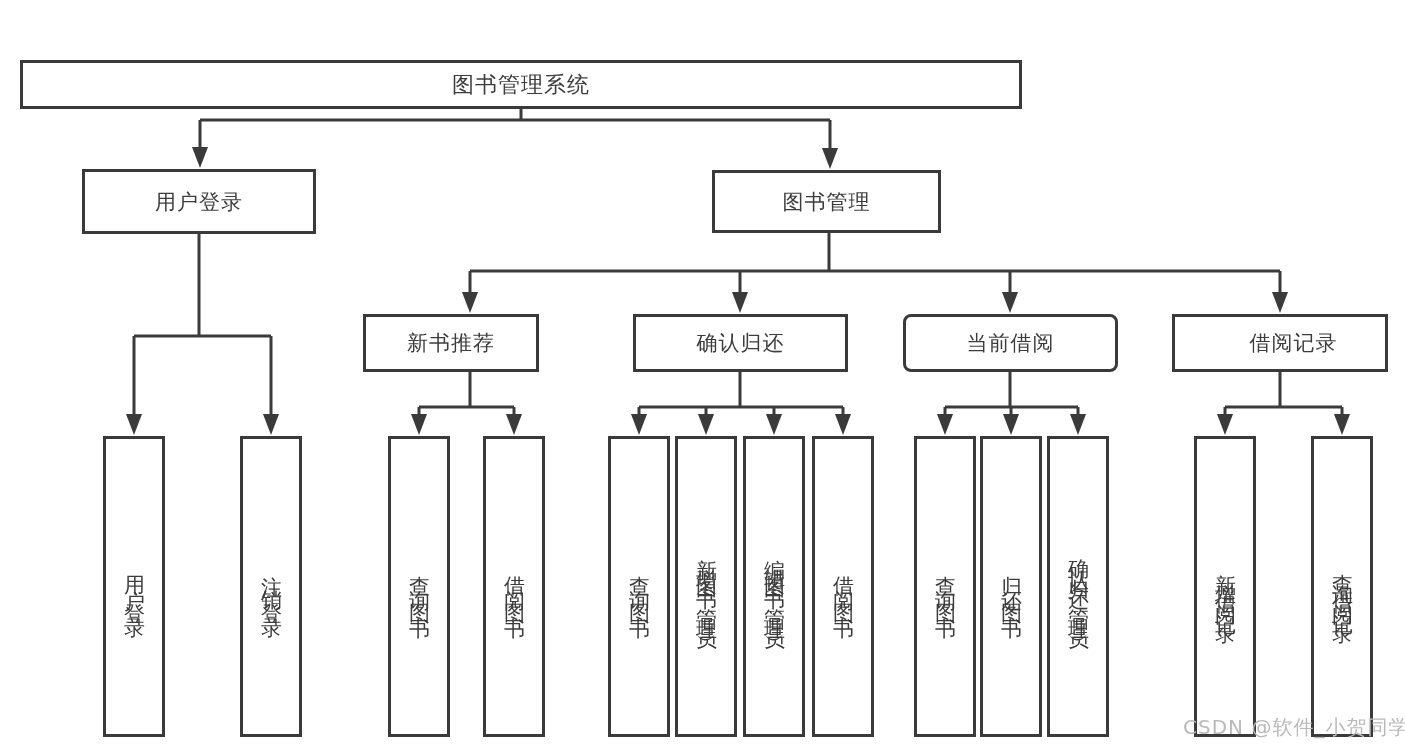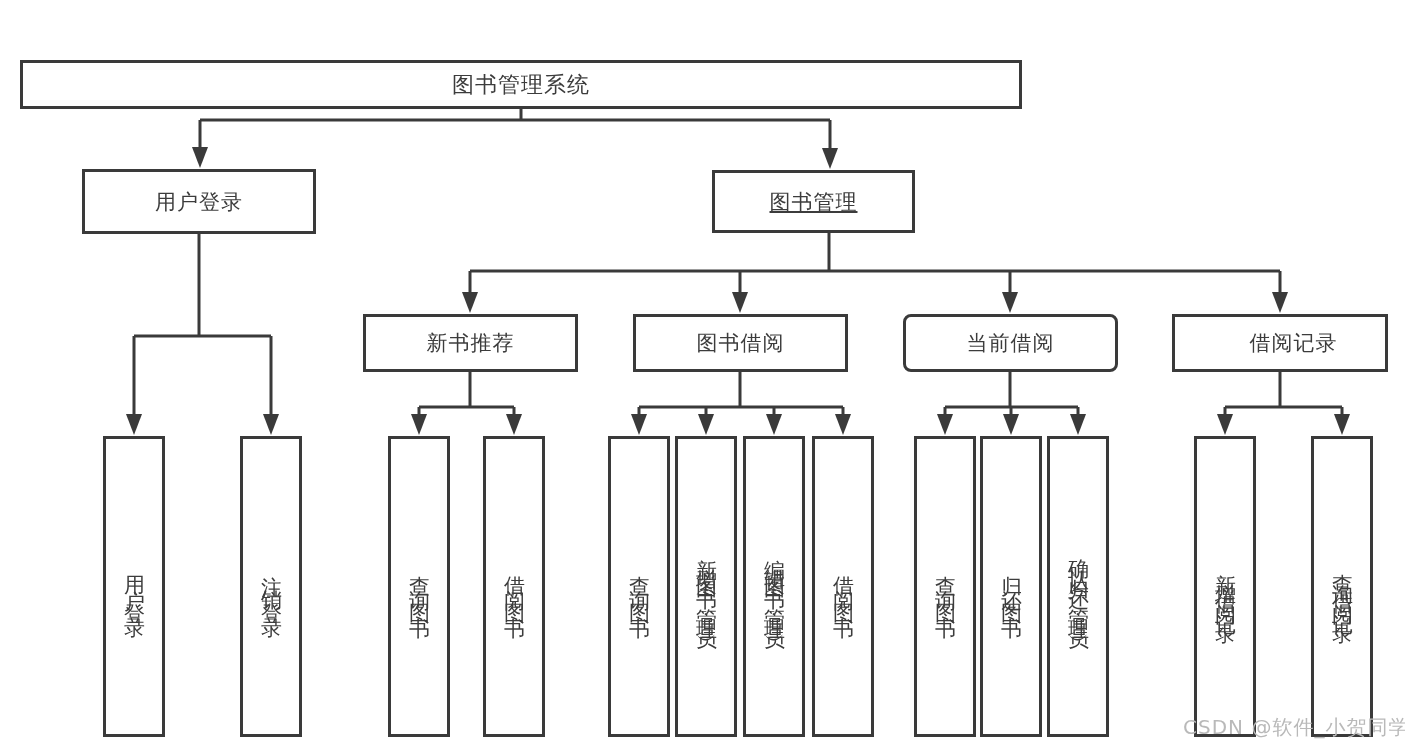--- a/index.html
+++ b/index.html
@@ -120,24 +120,24 @@
     <g>
       <path class="line" d="M1280 372 V407 M1225 407 H1342 M1225 407 V424 M1342 407 V424"></path>
       <path class="arrow" d="M1217 414 L1233 414 L1225 435 Z"></path>
       <path class="arrow" d="M1334 414 L1350 414 L1342 435 Z"></path>
     </g>
   </svg>
 
   <div class="node hnode root-node" style="left:20px; top:20px; width:1002px; height:49px;margin-top:40px;">图书管理系统</div>
 
   <div class="node hnode" style="left:82px; top:169px; width:234px; height:65px;">用户登录</div>
-  <div class="node hnode" style="left:712px; top:170px; width:203px; height:63px;text-decoration:underline;">图书管理</div>
+  <div class="node hnode" style="left:712px; top:170px; width:229px; height:63px;">图书管理</div>
 
-  <div class="node hnode" style="left:363px; top:314px; width:215px; height:58px;">新书推荐</div>
-  <div class="node hnode" style="left:633px; top:314px; width:215px; height:58px;">图书借阅</div>
+  <div class="node hnode" style="left:363px; top:314px; width:176px; height:58px;">新书推荐</div>
+  <div class="node hnode" style="left:633px; top:314px; width:215px; height:58px;">确认归还</div>
   <div class="node hnode" style="left:903px; top:314px; width:215px; height:58px;border-radius:8px;">当前借阅</div>
   <div class="node hnode" style="left:1172px; top:314px; width:216px; height:58px;padding-left:27px;">借阅记录</div>
 
   <div class="node vnode" style="left:103px; top:436px; width:62px; height:301px;">用户登录</div>
   <div class="node vnode" style="left:240px; top:436px; width:62px; height:301px;">注销登录</div>
 
   <div class="node vnode" style="left:388px; top:436px; width:62px; height:301px;">查询图书</div>
   <div class="node vnode" style="left:483px; top:436px; width:62px; height:301px;">借阅图书</div>
 
   <div class="node vnode" style="left:608px; top:436px; width:62px; height:301px;">查询图书</div>

